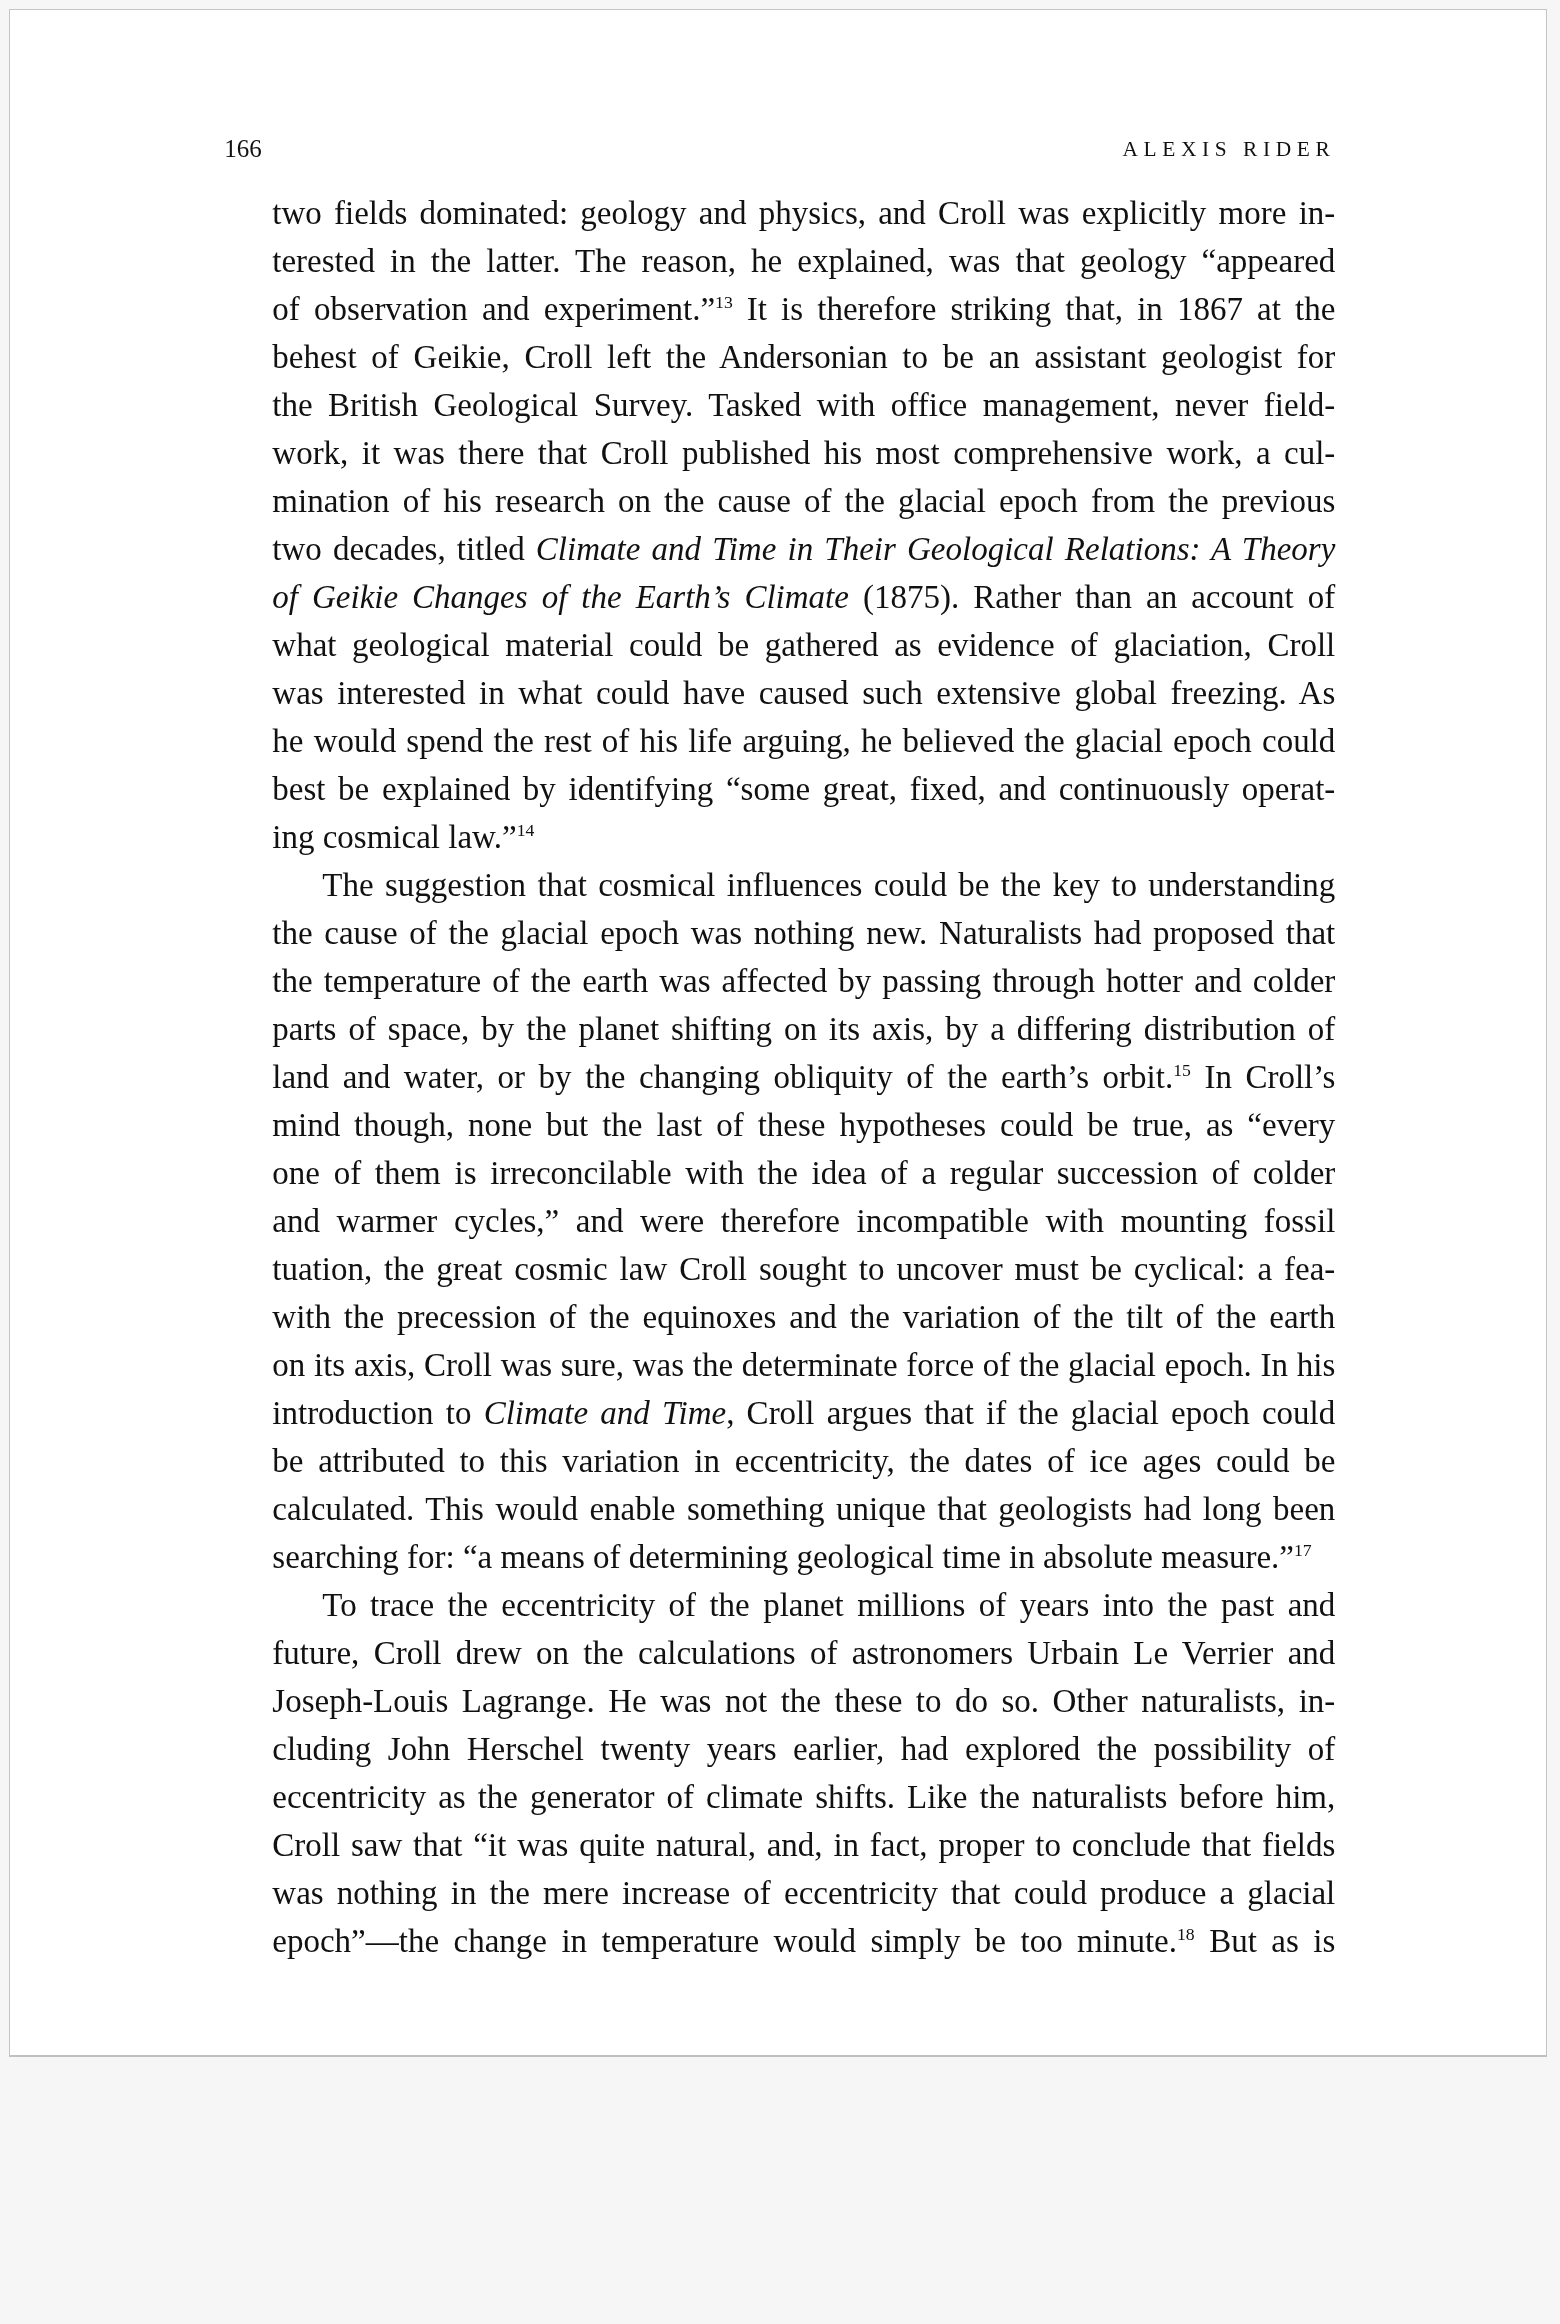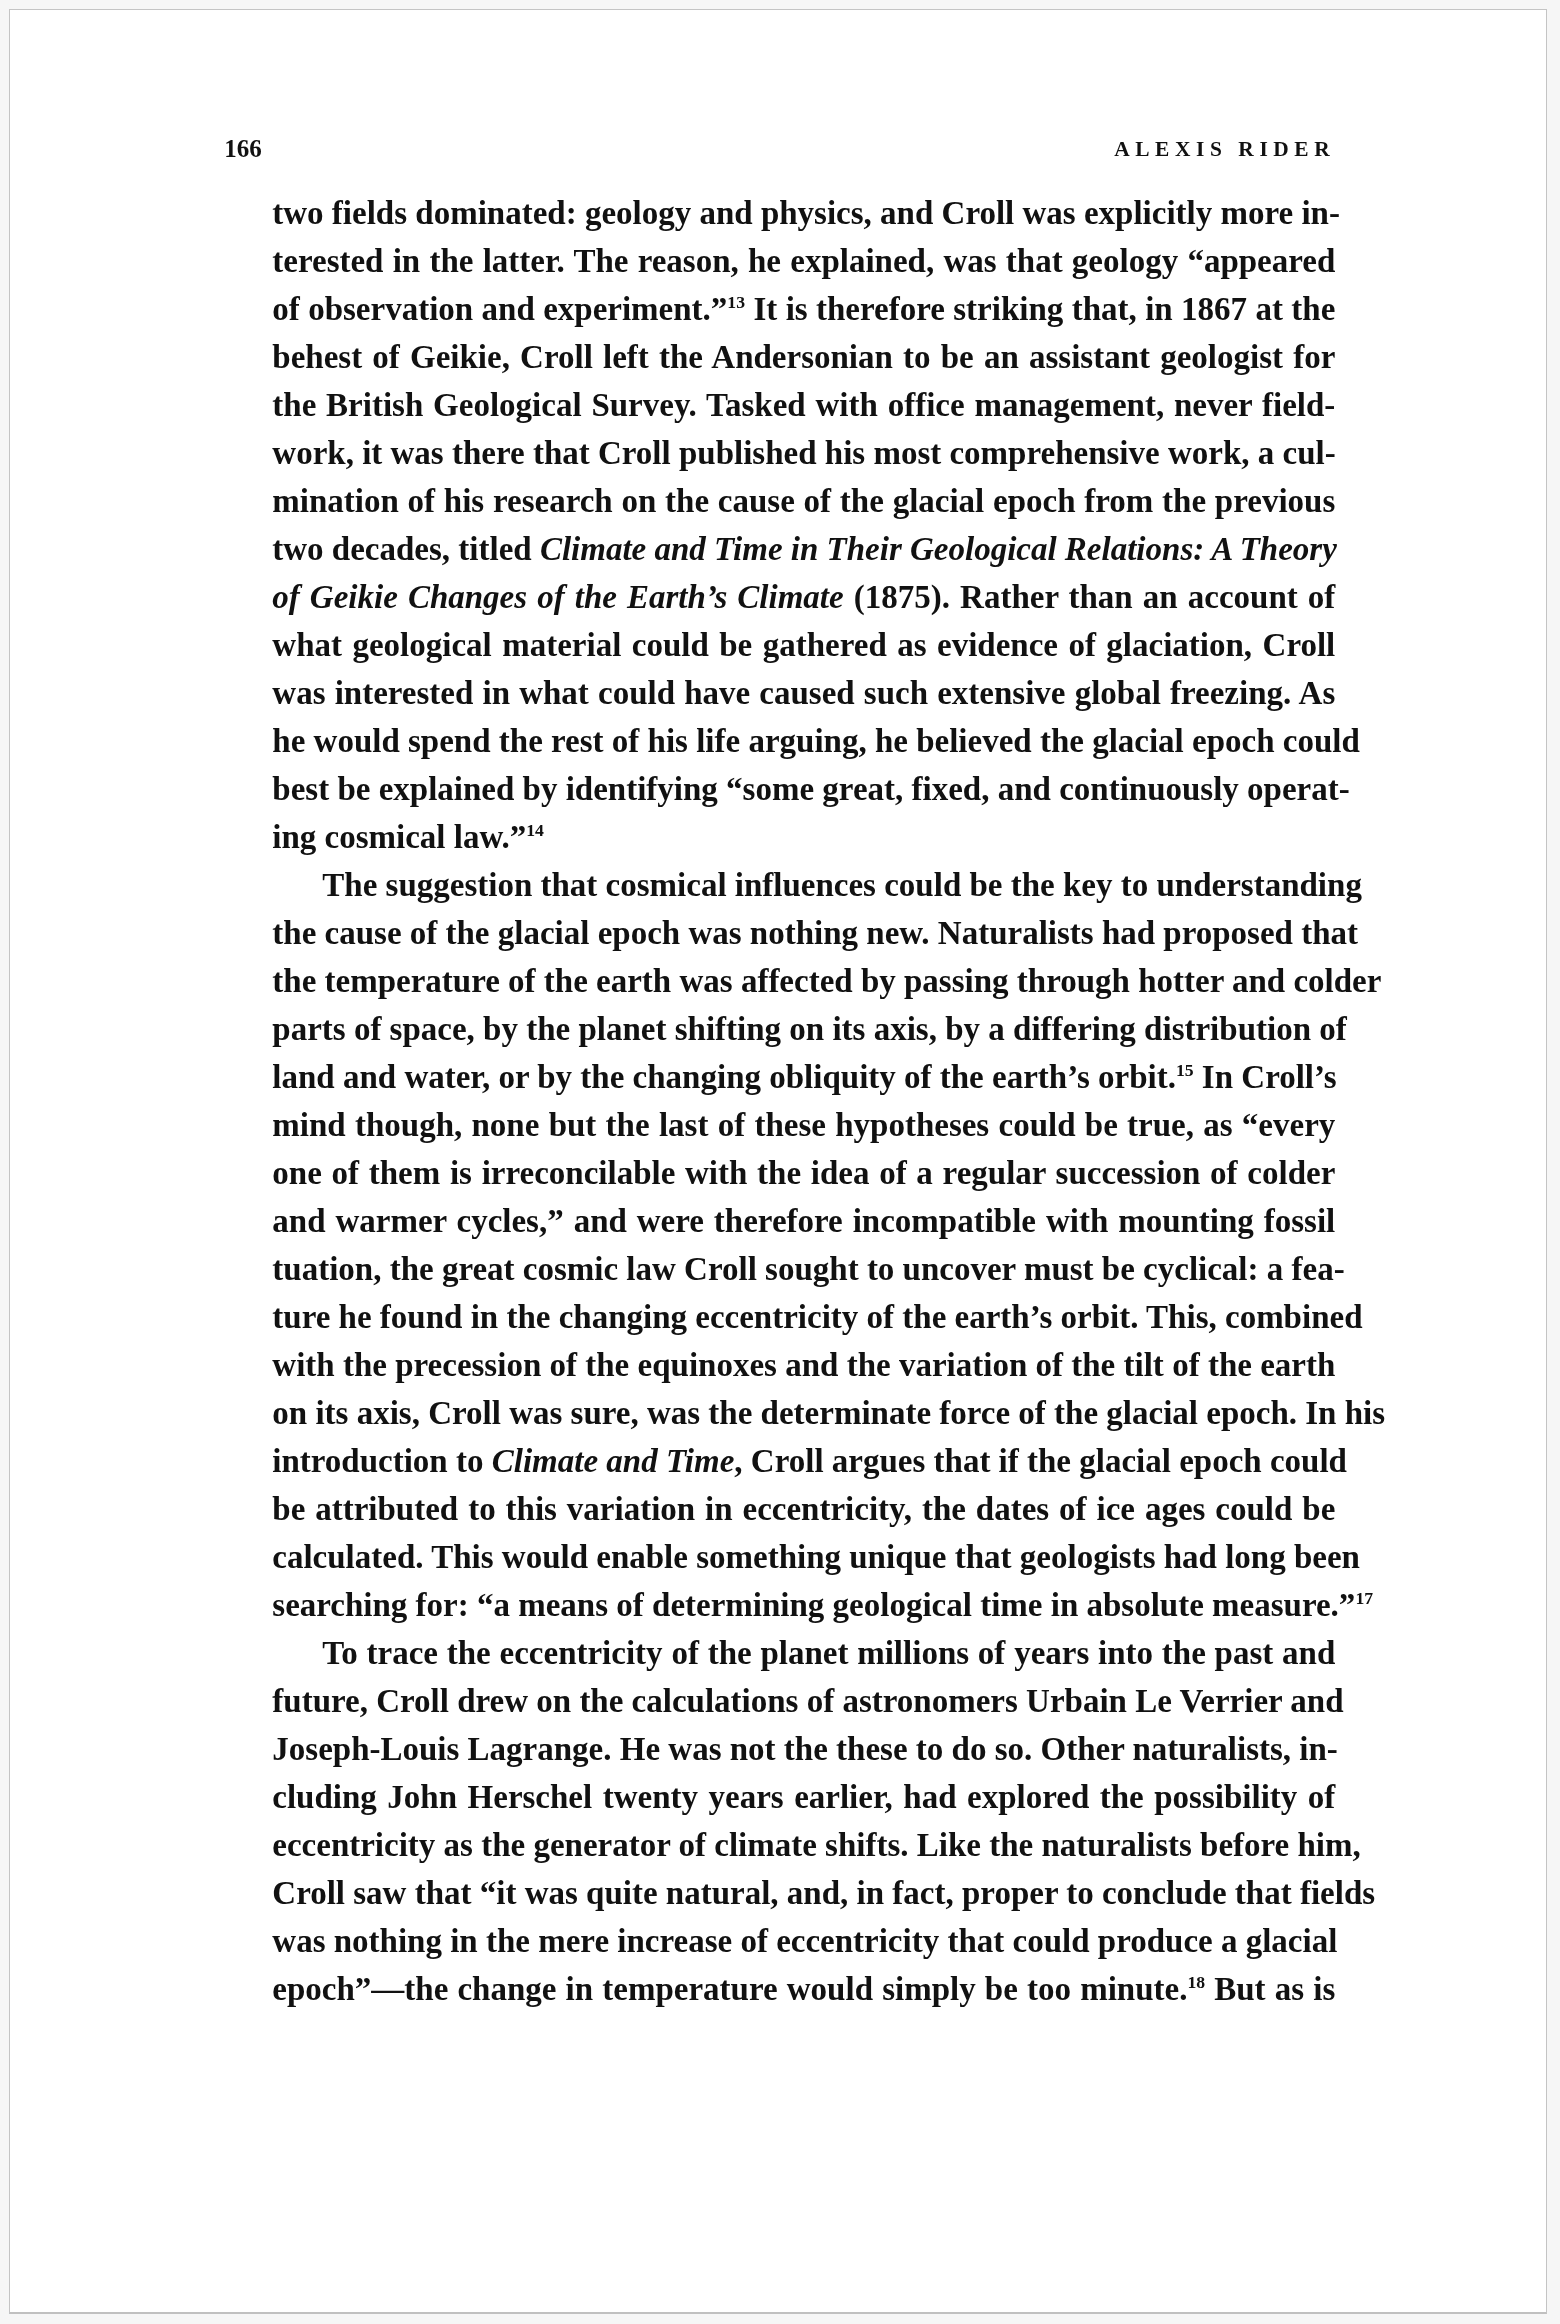--- a/index.html
+++ b/index.html
@@ -1,19 +1,19 @@
 <!DOCTYPE html>
 <html style="font-size:15px"><head>
 <meta charset="utf-8">
 <style>
   html, body { margin: 0; padding: 0; }
   body { width: 1561px; height: 2325px; background: #f6f6f6; position: relative; overflow: hidden; }
   .page {
-    position: absolute; left: 9.3px; top: 9.3px; width: 1538px; height: 2305px;
-    background: #ffffff; border: 0.9px solid #c4c4c4; border-bottom: 2.8px solid #c0c0c0; box-sizing: border-box; font-weight: bold;
+    position: absolute; left: 9.3px; top: 9.3px; width: 1538px; height: 2048px;
+    background: #ffffff; border: 0.9px solid #c4c4c4; border-bottom: 2.8px solid #c0c0c0; box-sizing: border-box;
   }
   .running-head {
     position: absolute; left: 214px; top: 125px; width: 1111px; height: 34px;
     font-family: "Liberation Serif", "DejaVu Serif", serif; color: #111;
   }
   .folio { position: absolute; left: 0; top: 0; font-size: 25px; }
   .author { position: absolute; right: 0; top: 1.9px; font-size: 21.4px; letter-spacing: 5.6px; text-transform: uppercase; }
   .body-text {
     position: absolute; left: 214px; top: 179px; width: 1111px;
     font-family: "Liberation Serif", "DejaVu Serif", serif; font-size: 33px; color: #111;
@@ -55,21 +55,20 @@
       <div>
         <div class="line indent"><span>The suggestion that cosmical influences could be the key to understanding</span></div>
         <div class="line"><span>the cause of the glacial epoch was nothing new. Naturalists had proposed that</span></div>
         <div class="line"><span>the temperature of the earth was affected by passing through hotter and colder</span></div>
         <div class="line"><span>parts of space, by the planet shifting on its axis, by a differing distribution of</span></div>
         <div class="line"><span>land and water, or by the changing obliquity of the earth’s orbit.</span><sup>15</sup><span> In Croll’s</span></div>
         <div class="line"><span>mind though, none but the last of these hypotheses could be true, as “every</span></div>
         <div class="line"><span>one of them is irreconcilable with the idea of a regular succession of colder</span></div>
         <div class="line"><span>and warmer cycles,” and were therefore incompatible with mounting fossil</span></div>
         <div class="line"><span>tuation, the great cosmic law Croll sought to uncover must be cyclical: a fea-</span></div>
-        <div class="line"><span>ture he found in the changing eccentricity of the earth’s orbit. This, combined</span></div>
         <div class="line"><span>with the precession of the equinoxes and the variation of the tilt of the earth</span></div>
         <div class="line"><span>on its axis, Croll was sure, was the determinate force of the glacial epoch. In his</span></div>
         <div class="line"><span>introduction to </span><i>Climate and Time</i><span>, Croll argues that if the glacial epoch could</span></div>
         <div class="line"><span>be attributed to this variation in eccentricity, the dates of ice ages could be</span></div>
         <div class="line"><span>calculated. This would enable something unique that geologists had long been</span></div>
         <div class="line last"><span>searching for: “a means of determining geological time in absolute measure.”</span><sup>17</sup></div>
       </div>
       <div>
         <div class="line indent"><span>To trace the eccentricity of the planet millions of years into the past and</span></div>
         <div class="line"><span>future, Croll drew on the calculations of astronomers Urbain Le Verrier and</span></div>

